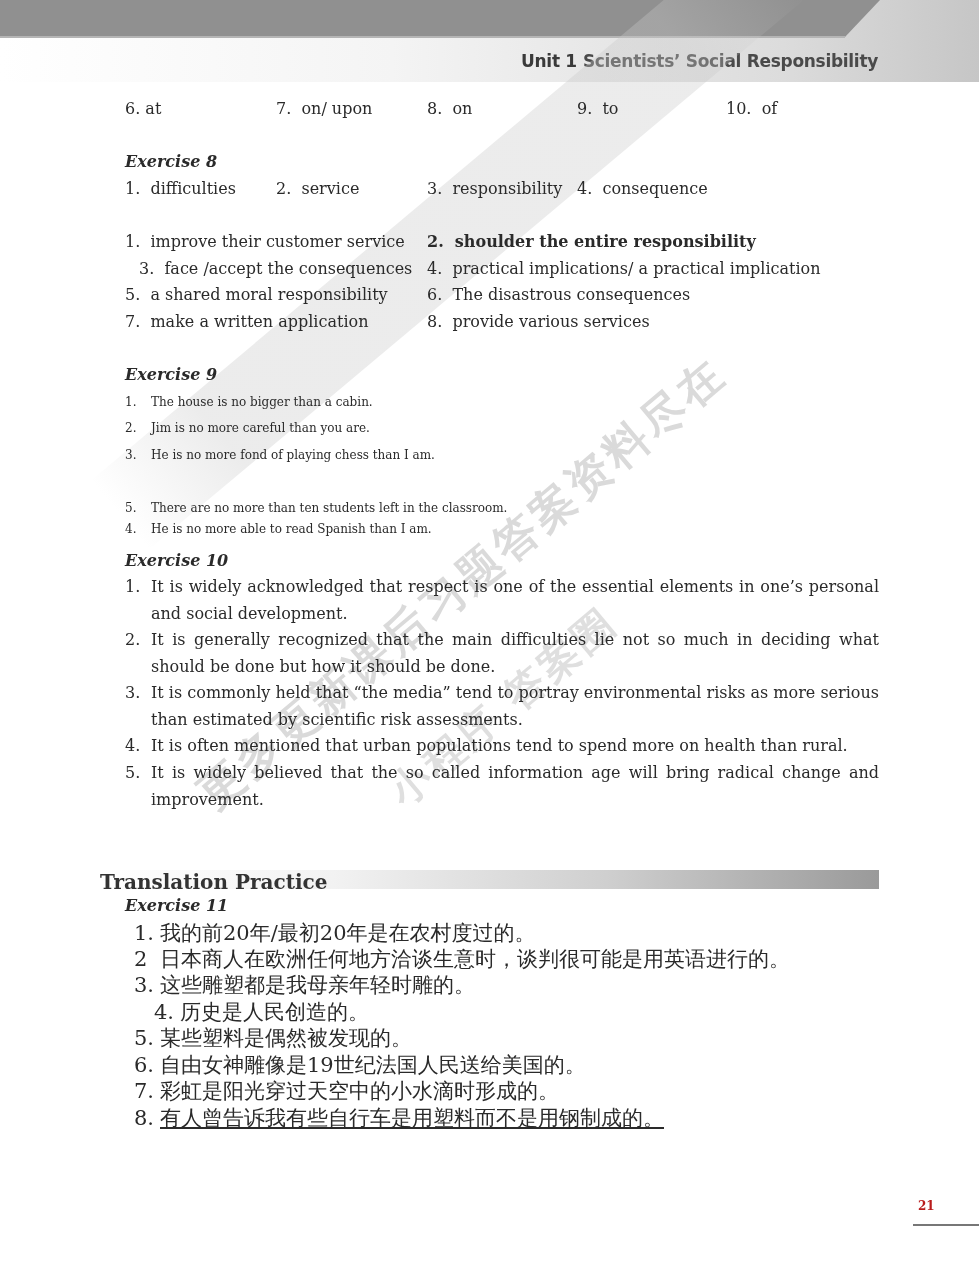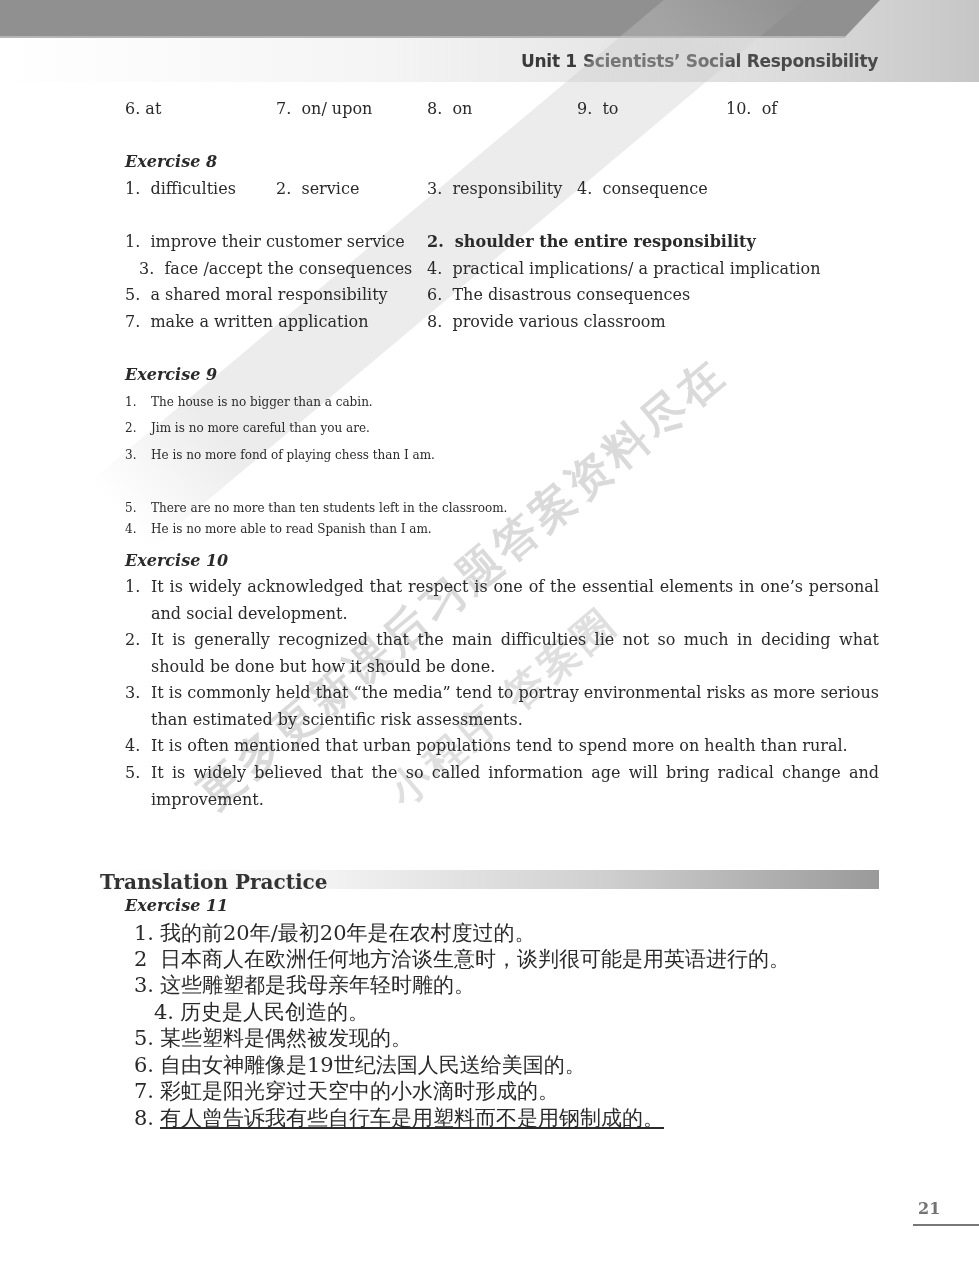--- a/index.html
+++ b/index.html
@@ -41,21 +41,21 @@
   .trans-bar {
     position: absolute; left: 100px; top: 870px; width: 779px; height: 19px;
     background: linear-gradient(90deg, #ffffff 0%, #f2f2f2 30%, #cfcfcf 65%, #9a9a9a 100%);
   }
   .trans-title {
     position: absolute; left: 100px; top: 870px; font-weight: bold; font-size: 20px; color: #333;
   }
   .cn-item { position: absolute; left: 134px; font-size: 21px; white-space: nowrap; line-height: 20px; }
   .cn-item .n { display: inline-block; width: 26px; }
 
-  .page-number { position: absolute; left: 918px; top: 1199px; font-size: 16px; font-weight: bold; color: #737373; }
+  .page-number { position: absolute; left: 918px; top: 1199px; font-size: 12px; font-weight: bold; color: #b91c1c; }
   .page-rule { position: absolute; left: 913px; top: 1224px; width: 66px; height: 2px; background: #777; }
   .wm-stripe {
     position: absolute; left: 120px; top: 470px; width: 860px; height: 90px;
     background: linear-gradient(90deg, rgba(210,210,210,0) 0%, rgba(200,200,200,0.35) 15%, rgba(200,200,200,0.35) 85%, rgba(210,210,210,0) 100%);
     transform: rotate(-40deg); transform-origin: left center;
   }
   .wm-text {
     position: absolute; left: 205px; top: 770px;
     font-family: "DejaVu Sans", sans-serif; font-weight: bold;
     font-size: 44px; color: rgba(150,150,150,0.35); letter-spacing: 4px;
@@ -108,21 +108,21 @@
   <div class="row" style="left:577px; top:179px;"><span>4.</span>&nbsp; <span>consequence</span></div>
 </div>
 <div>
   <div class="row" style="left:125px; top:232px;"><span>1.</span>&nbsp; <span>improve their customer service</span></div>
   <div class="row" style="left:427px; top:232px;font-weight:bold;"><span>2.</span>&nbsp; <span>shoulder the entire responsibility</span></div>
   <div class="row" style="left:125px; top:259px;margin-left:14px;"><span>3.</span>&nbsp; <span>face /accept the consequences</span></div>
   <div class="row" style="left:427px; top:259px;"><span>4.</span>&nbsp; <span>practical implications/ a practical implication</span></div>
   <div class="row" style="left:125px; top:285px;"><span>5.</span>&nbsp; <span>a shared moral responsibility</span></div>
   <div class="row" style="left:427px; top:285px;"><span>6.</span>&nbsp; <span>The disastrous consequences</span></div>
   <div class="row" style="left:125px; top:312px;"><span>7.</span>&nbsp; <span>make a written application</span></div>
-  <div class="row" style="left:427px; top:312px;"><span>8.</span>&nbsp; <span>provide various classroom</span></div>
+  <div class="row" style="left:427px; top:312px;"><span>8.</span>&nbsp; <span>provide various services</span></div>
 </div>
 
 <div class="ex-title" style="top:365px;">Exercise 9</div>
 <div>
   <div class="list-item" style="top:392px;"><span class="n">1.</span><span>The house is no bigger than a cabin.</span></div>
   <div class="list-item" style="top:418px;"><span class="n">2.</span><span>Jim is no more careful than you are.</span></div>
   <div class="list-item" style="top:445px;"><span class="n">3.</span><span>He is no more fond of playing chess than I am.</span></div>
   <div class="list-item" style="top:471px;margin-top:48px;"><span class="n">4.</span><span>He is no more able to read Spanish than I am.</span></div>
   <div class="list-item" style="top:498px;"><span class="n">5.</span><span>There are no more than ten students left in the classroom.</span></div>
 </div>

